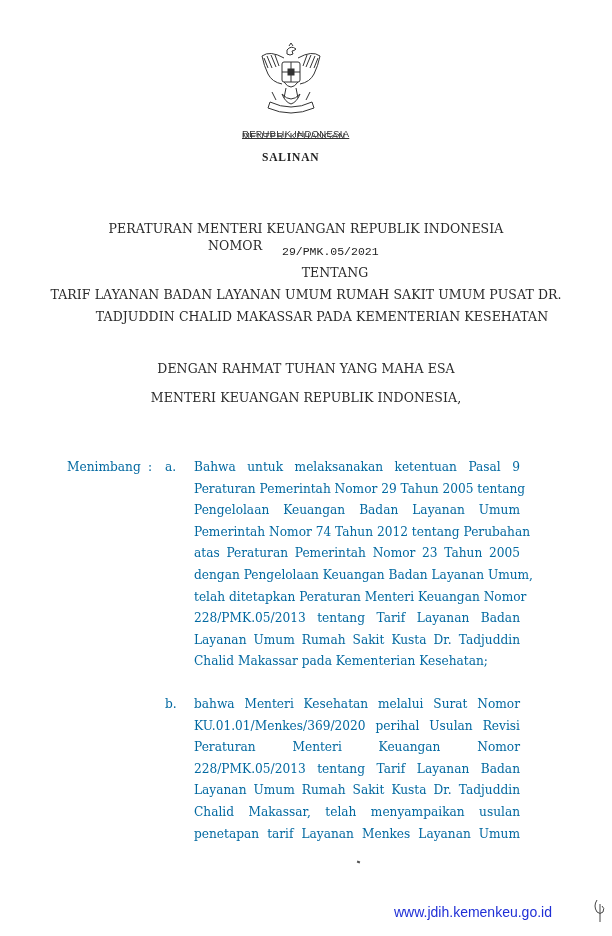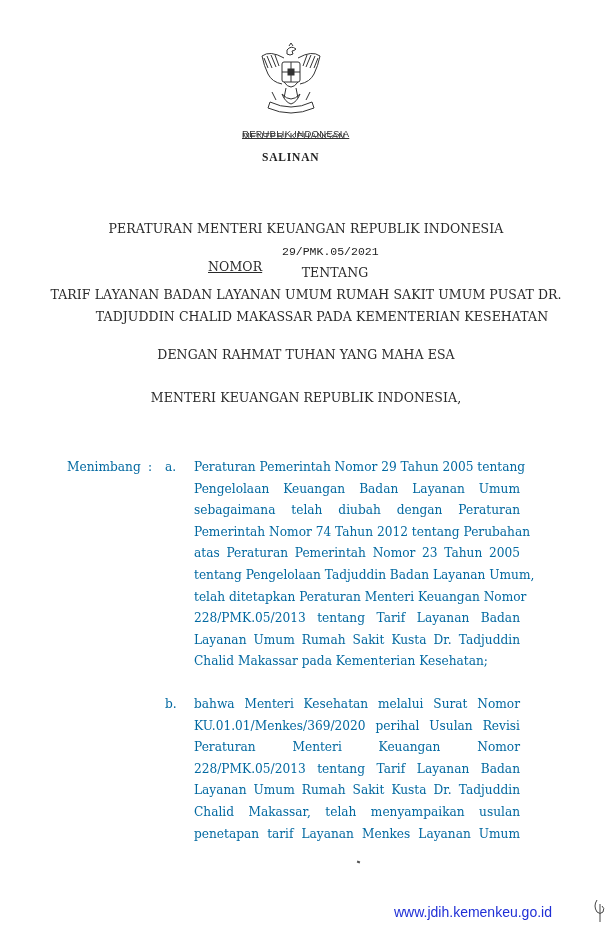--- a/index.html
+++ b/index.html
@@ -46,40 +46,40 @@
     <path d="M20 58 l-4 -8 M50 58 l4 -8"></path>
   </svg>
 </div>
 
 <div class="abs hdr-small" style="left:242px; top:130px;">MENTERI KEUANGAN</div>
 <div class="abs hdr-small" style="left:331px; top:128px; font-size:9px;">.</div>
 <div class="abs hdr-small" style="left:242px; top:128px;text-decoration:underline;">REPUBLIK INDONESIA</div>
 <div class="abs salinan" style="left:262px; top:151px;">SALINAN</div>
 
 <div class="abs center title" style="top:221px;">PERATURAN MENTERI KEUANGAN REPUBLIK INDONESIA</div>
-<div class="abs title" style="left:208px; top:259px;text-decoration:underline;">NOMOR</div>
+<div class="abs title" style="left:208px; top:238px;">NOMOR</div>
 <div class="abs mono-num" style="left:282px; top:245px;">29/PMK.05/2021</div>
 <div class="abs center title" style="top:265px;padding-left:29px;">TENTANG</div>
 <div class="abs center title" style="top:287px;">TARIF LAYANAN BADAN LAYANAN UMUM RUMAH SAKIT UMUM PUSAT DR.</div>
 <div class="abs center title" style="top:309px;padding-left:16px;">TADJUDDIN CHALID MAKASSAR PADA KEMENTERIAN KESEHATAN</div>
 
-<div class="abs center title" style="top:347px;">DENGAN RAHMAT TUHAN YANG MAHA ESA</div>
+<div class="abs center title" style="top:361px;">DENGAN RAHMAT TUHAN YANG MAHA ESA</div>
 <div class="abs center title" style="top:390px;">MENTERI KEUANGAN REPUBLIK INDONESIA,</div>
 
 <div class="abs body-text" style="left:67px; top:460px;">Menimbang</div>
 <div class="abs body-text" style="left:148px; top:460px;">:</div>
 
 <div class="abs body-text" style="left:165px; top:460px;">a.</div>
 <div class="abs para body-text" style="top:457px;">
+  <span class="line">Bahwa untuk melaksanakan ketentuan Pasal 9</span>
   <span class="line">Peraturan Pemerintah Nomor 29 Tahun 2005 tentang</span>
   <span class="line">Pengelolaan Keuangan Badan Layanan Umum</span>
-  <span class="line">sebagaimana telah diubah dengan Peraturan</span>
   <span class="line">Pemerintah Nomor 74 Tahun 2012 tentang Perubahan</span>
   <span class="line">atas Peraturan Pemerintah Nomor 23 Tahun 2005</span>
-  <span class="line">tentang Pengelolaan Tadjuddin Badan Layanan Umum,</span>
+  <span class="line">dengan Pengelolaan Keuangan Badan Layanan Umum,</span>
   <span class="line">telah ditetapkan Peraturan Menteri Keuangan Nomor</span>
   <span class="line">228/PMK.05/2013 tentang Tarif Layanan Badan</span>
   <span class="line">Layanan Umum Rumah Sakit Kusta Dr. Tadjuddin</span>
   <span class="line last">Chalid Makassar pada Kementerian Kesehatan;</span>
 </div>
 
 <div class="abs body-text" style="left:165px; top:697px;">b.</div>
 <div class="abs para body-text" style="top:694px;">
   <span class="line">bahwa Menteri Kesehatan melalui Surat Nomor</span>
   <span class="line">KU.01.01/Menkes/369/2020 perihal Usulan Revisi</span>

